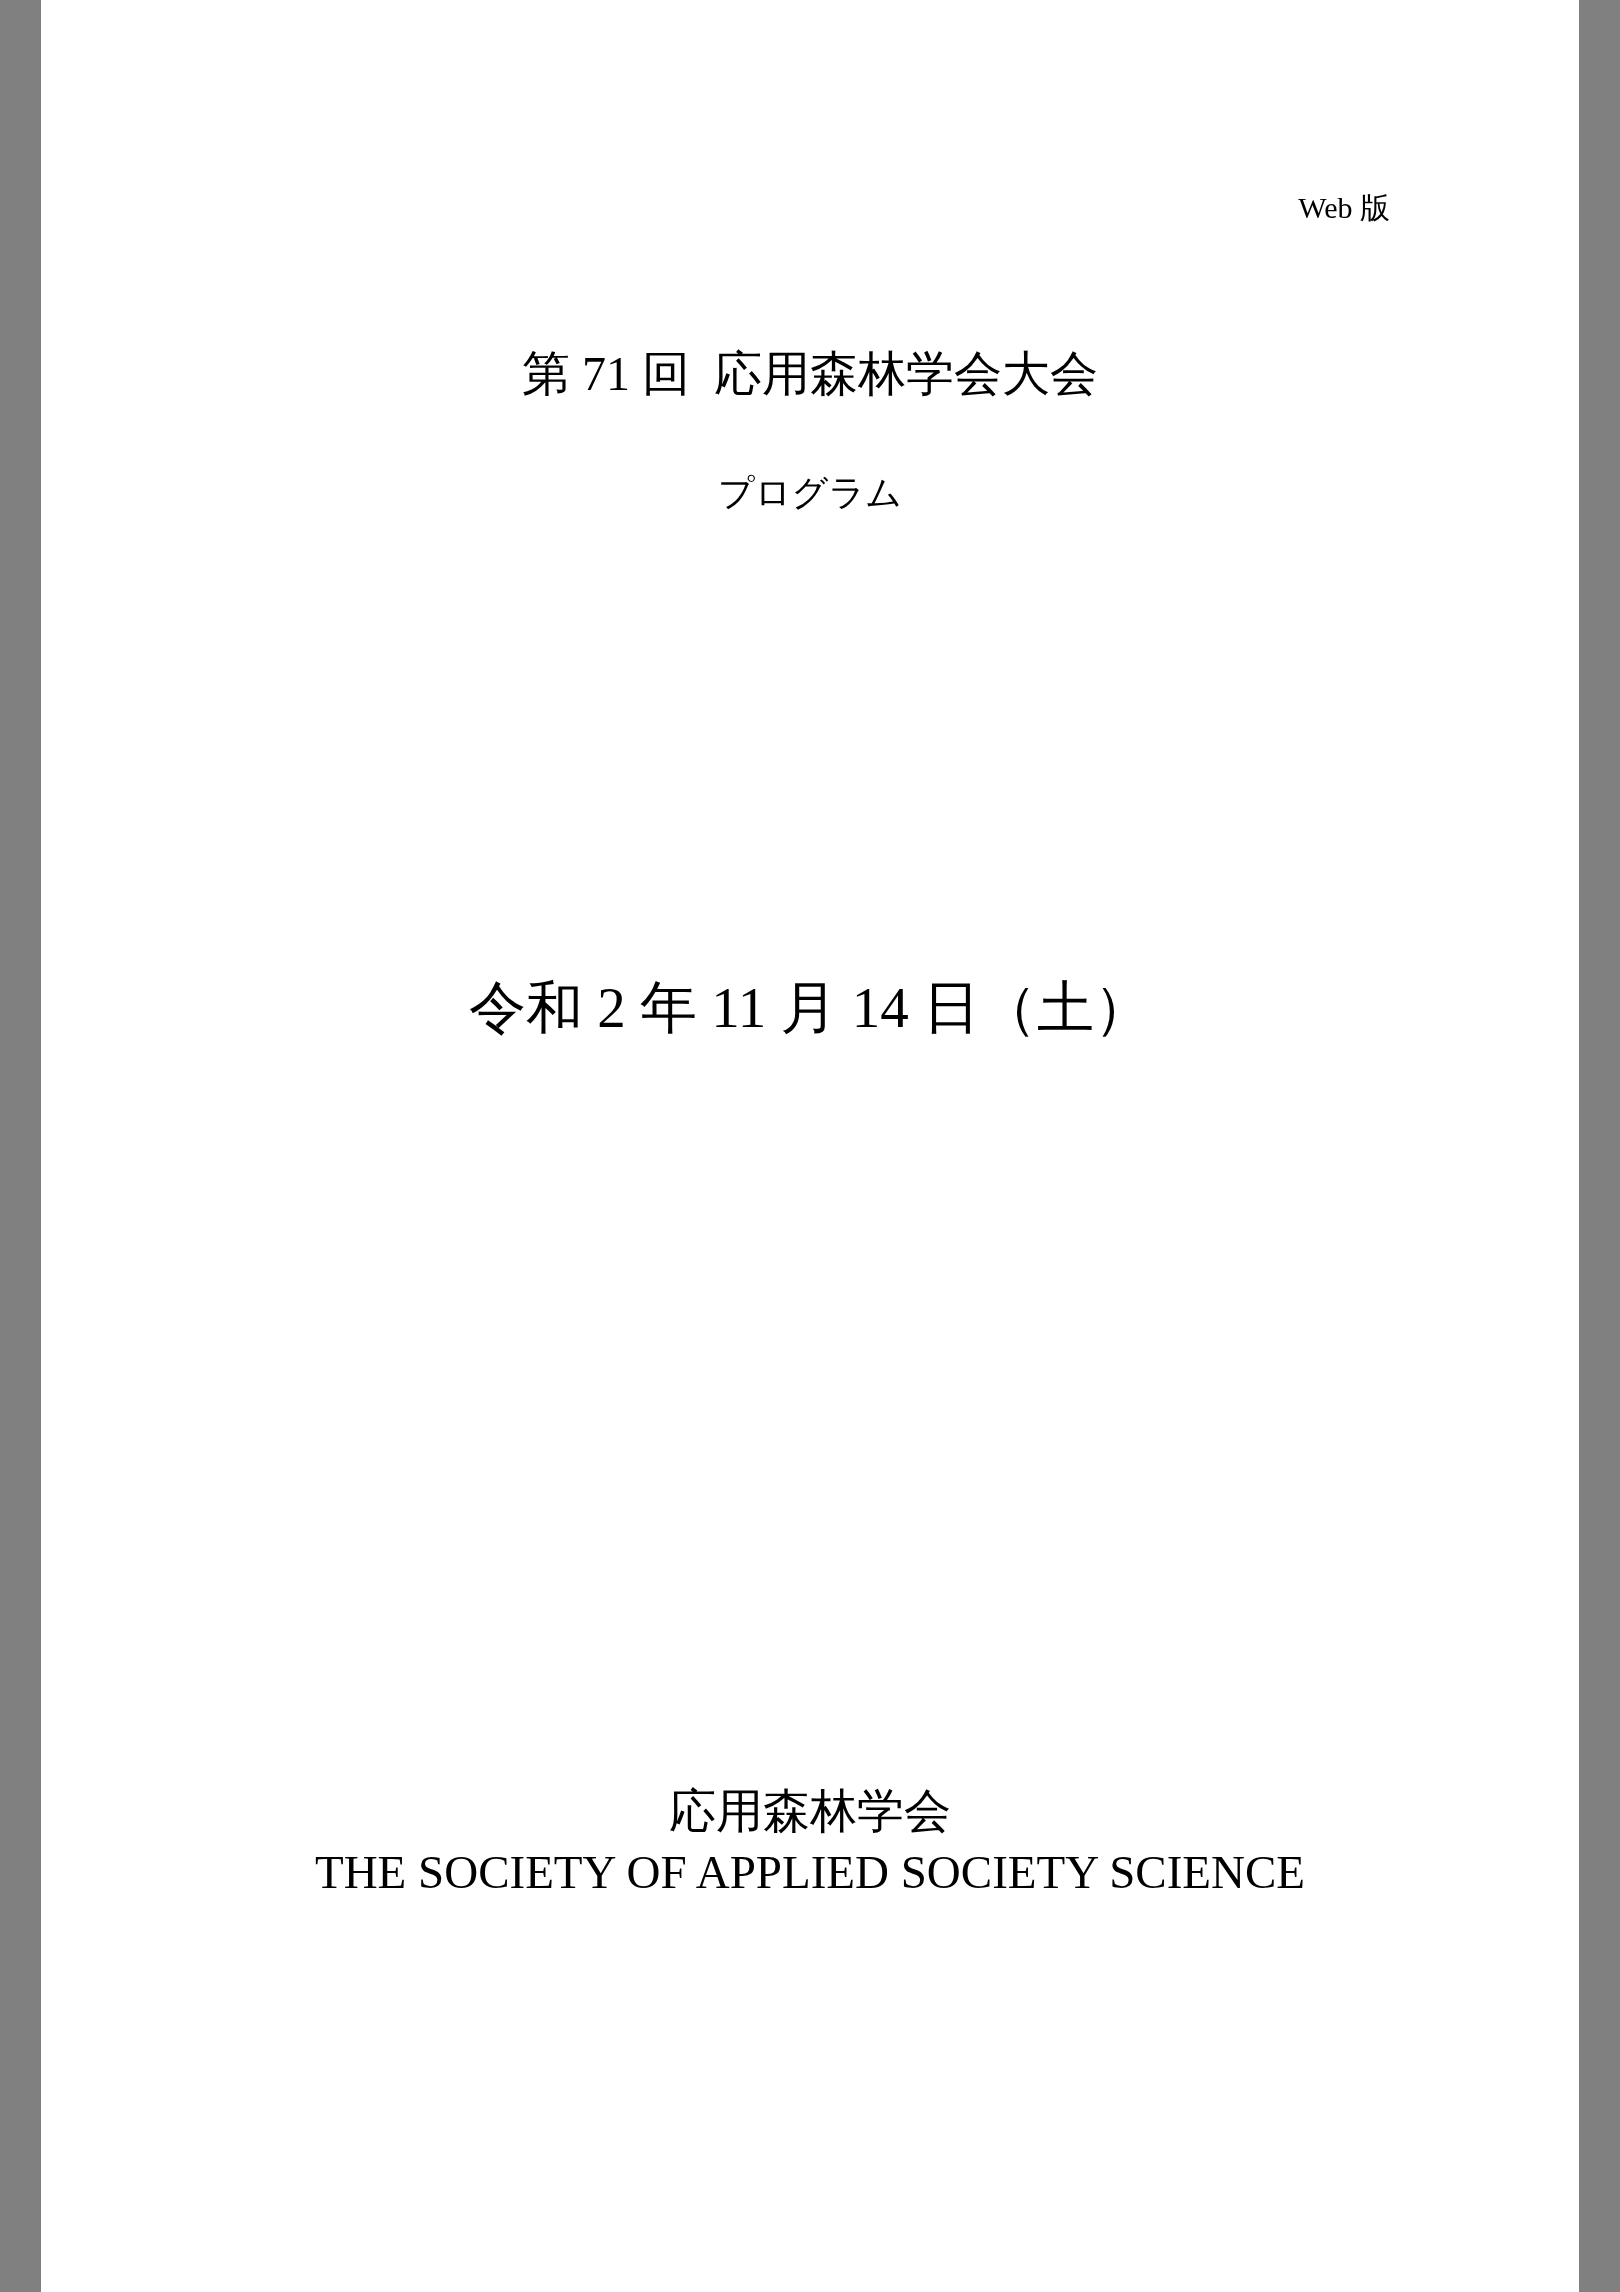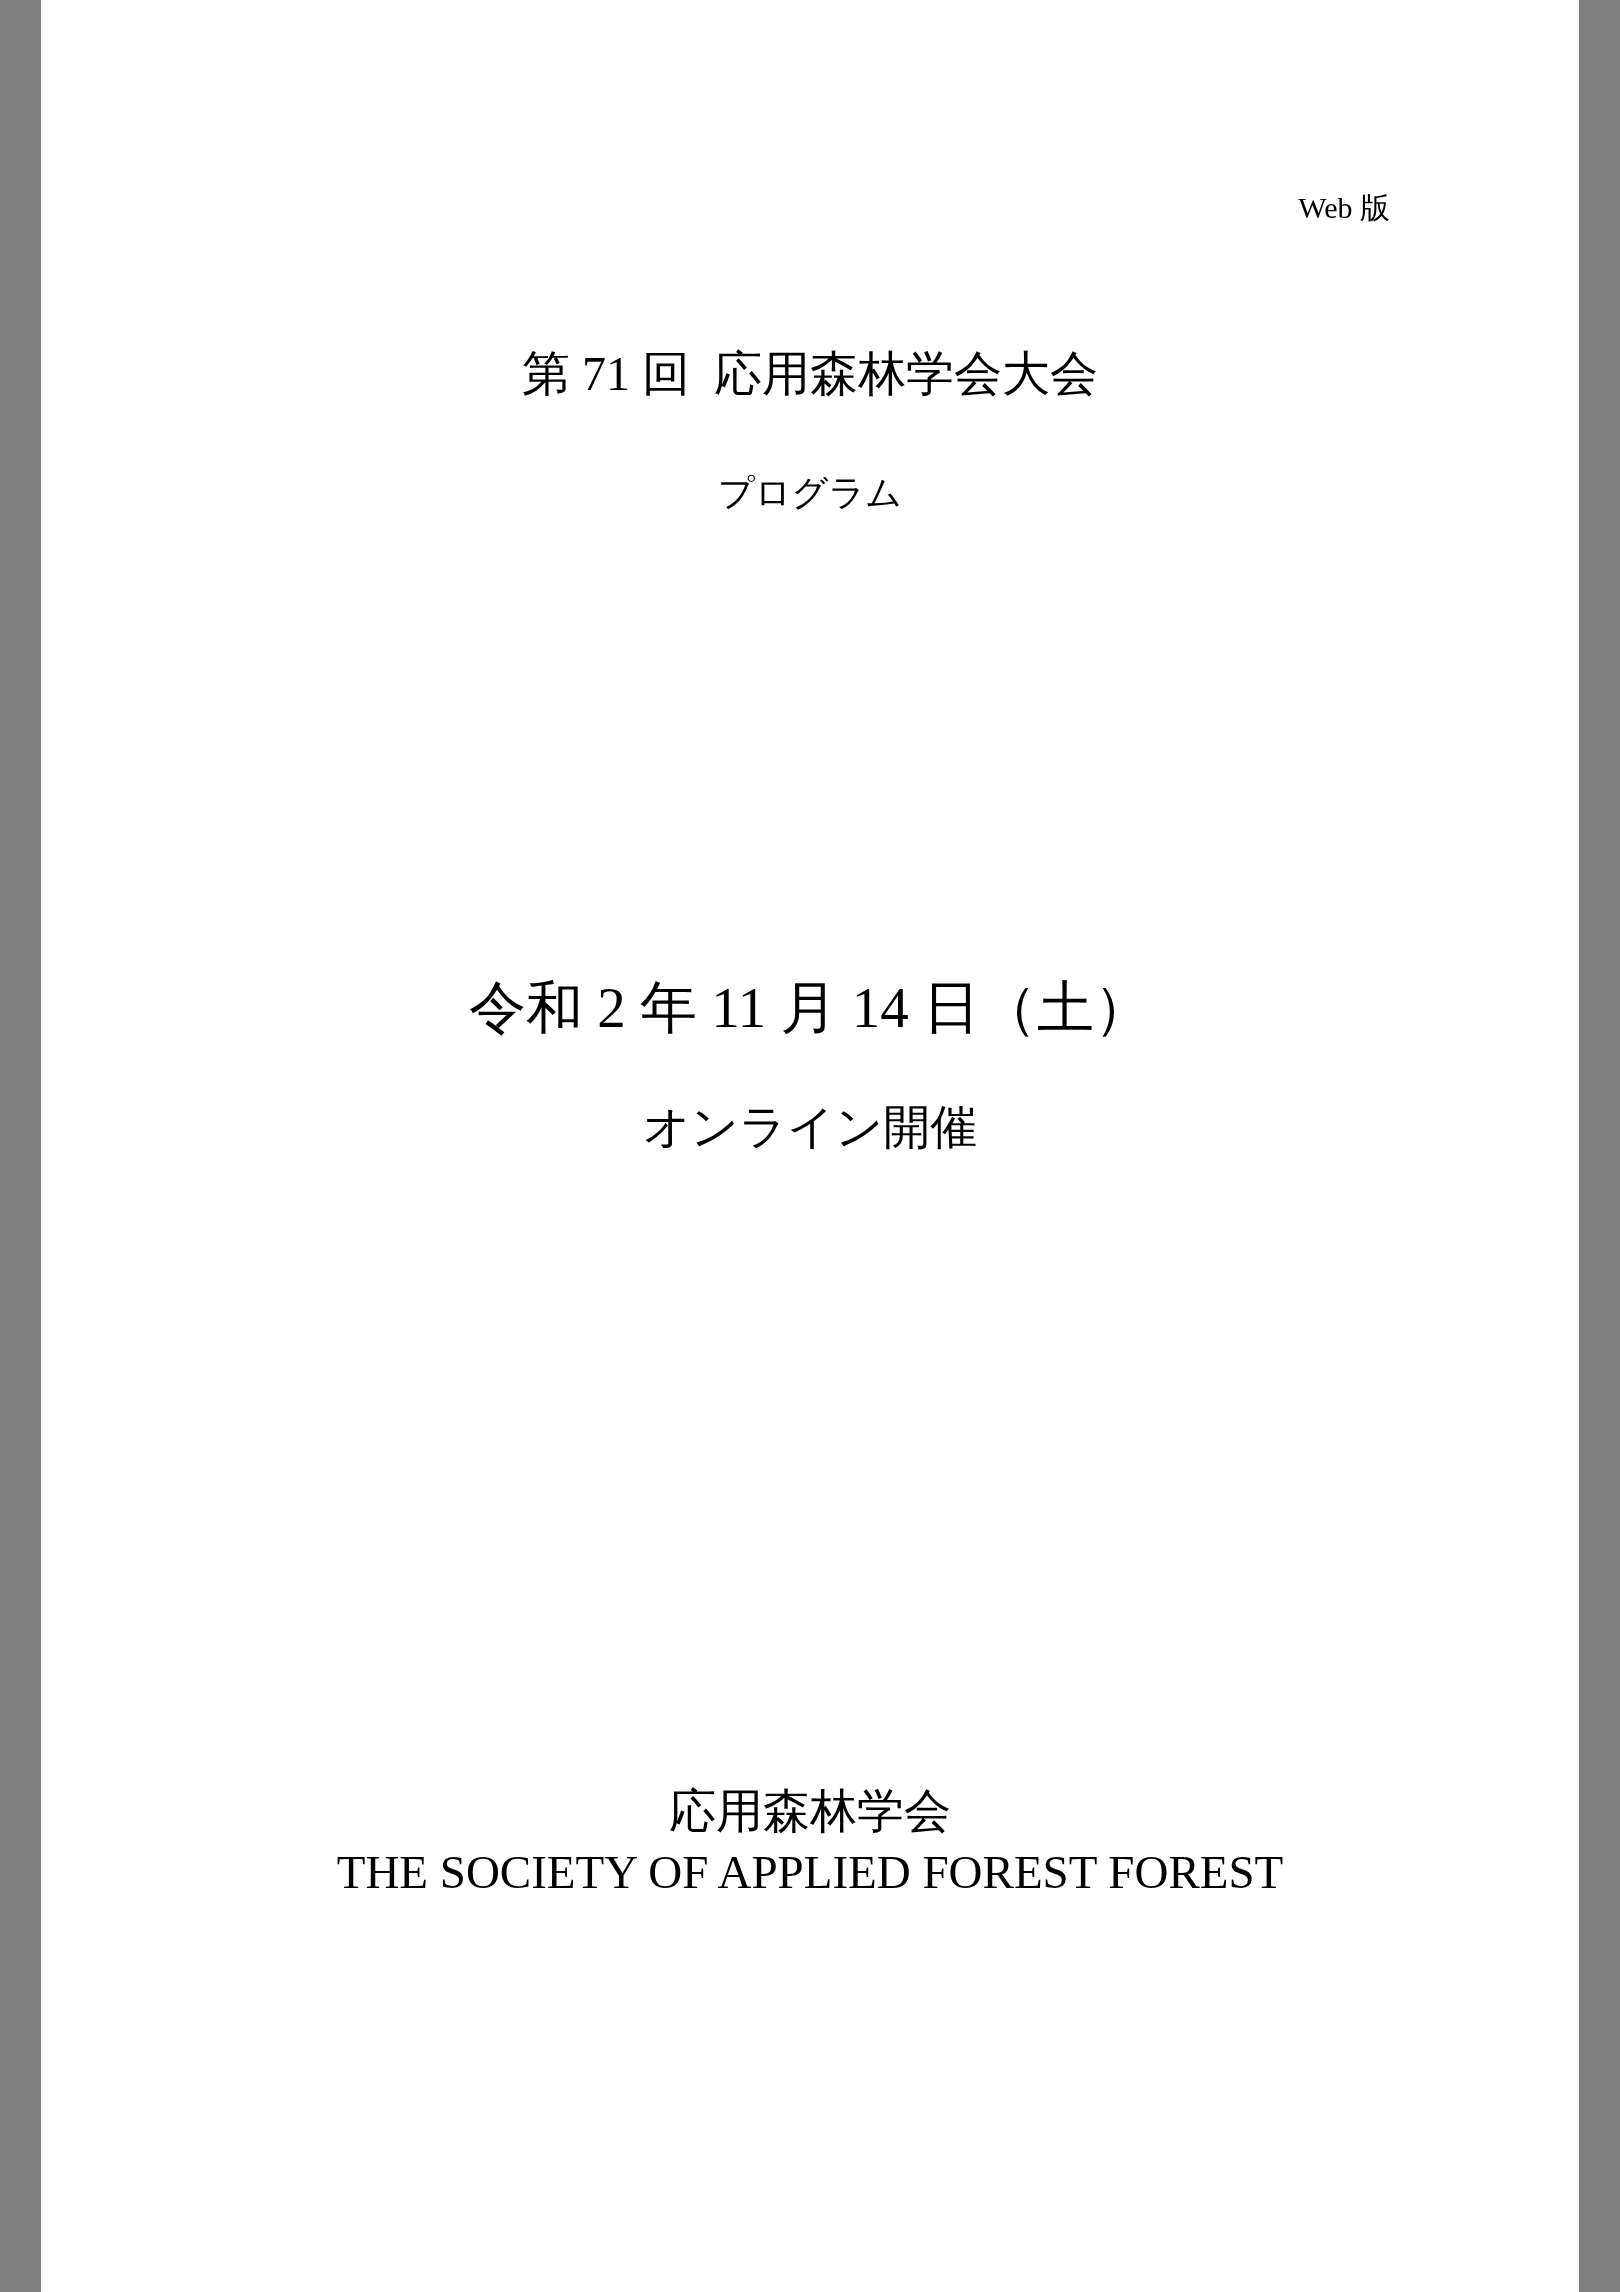--- a/index.html
+++ b/index.html
@@ -71,20 +71,19 @@
 <div class="page">
 
   <div class="abs web-version">Web 版</div>
 
   <div class="abs center-line conference-title">第 71 回  応用森林学会大会</div>
 
   <div class="abs center-line document-type">プログラム</div>
 
   <div class="abs center-line event-date">令和 2 年 11 月 14 日（土）</div>
 
-  <div class="abs center-line event-venue">オンライン開催</div>
 
   <div class="abs center-line org-ja">応用森林学会</div>
 
-  <div class="abs center-line org-en">THE SOCIETY OF APPLIED FOREST FOREST</div>
+  <div class="abs center-line org-en">THE SOCIETY OF APPLIED SOCIETY SCIENCE</div>
 
 </div>
 
 
 </body></html>

